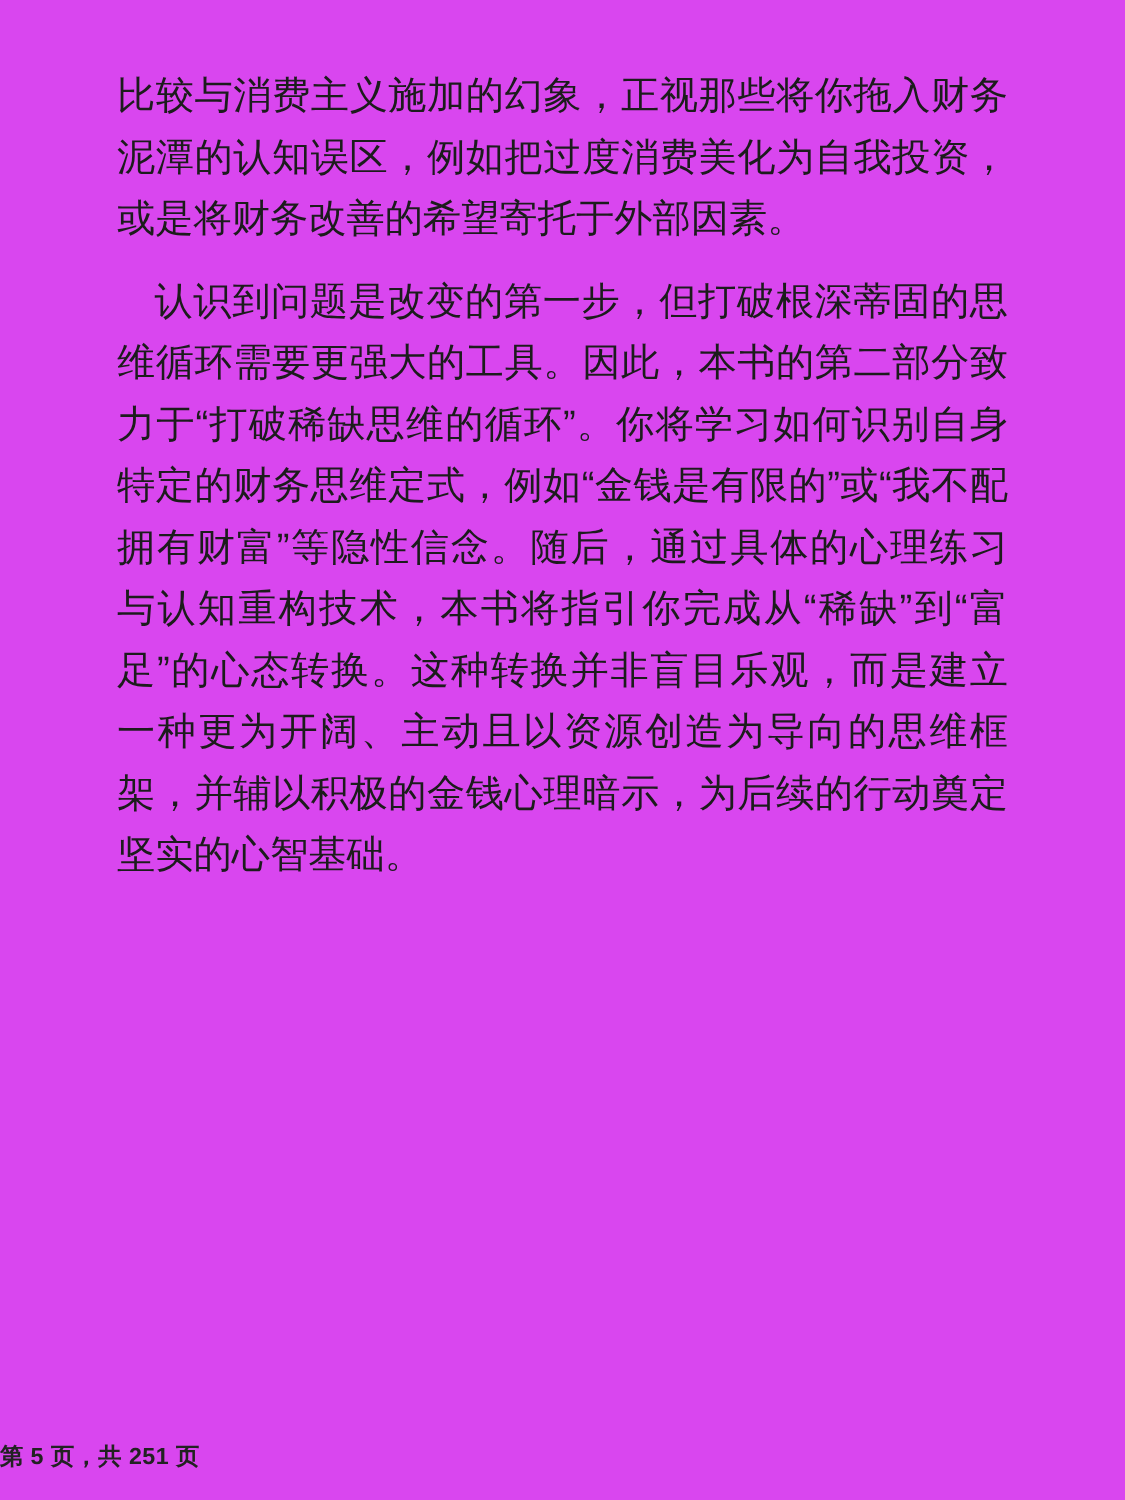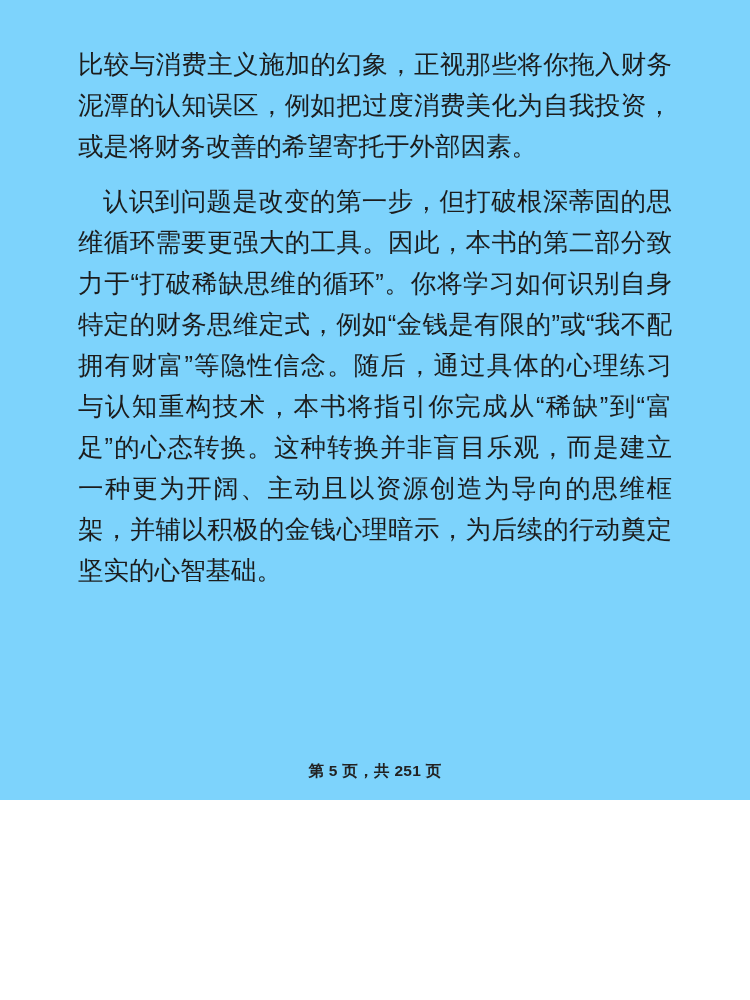--- a/index.html
+++ b/index.html
@@ -10,24 +10,24 @@
     width: 750px;
     height: 1000px;
     background: #ffffff;
     font-family: "Liberation Sans", sans-serif;
     color: #1a1a1a;
     overflow: hidden;
   }
   .page {
     position: relative;
     width: 750px;
-    height: 800px;
+    height: 1000px;
     box-sizing: border-box;
     padding: 44px 78px 0 78px;
-    background: #7dd3fc;
+    background: #d946ef;
   }
   .body-text {
     font-size: 25.5px;
     line-height: 41px;
     text-align: justify;
     text-justify: inter-character;
     letter-spacing: 0px;
     color: #1c1c1c;
   }
   .para {
@@ -36,21 +36,20 @@
   }
   .para.indent {
     text-indent: 25px;
     margin-top: 12px;
   }
   .footer {
     position: absolute;
     left: 0;
     right: 0;
     bottom: 18px;
-    text-align: center;
     font-size: 15.5px;
     color: #222222;
     font-weight: bold;
     letter-spacing: 0.3px;
   }
 </style>
 </head>
 <body>
 
 <div class="page">

